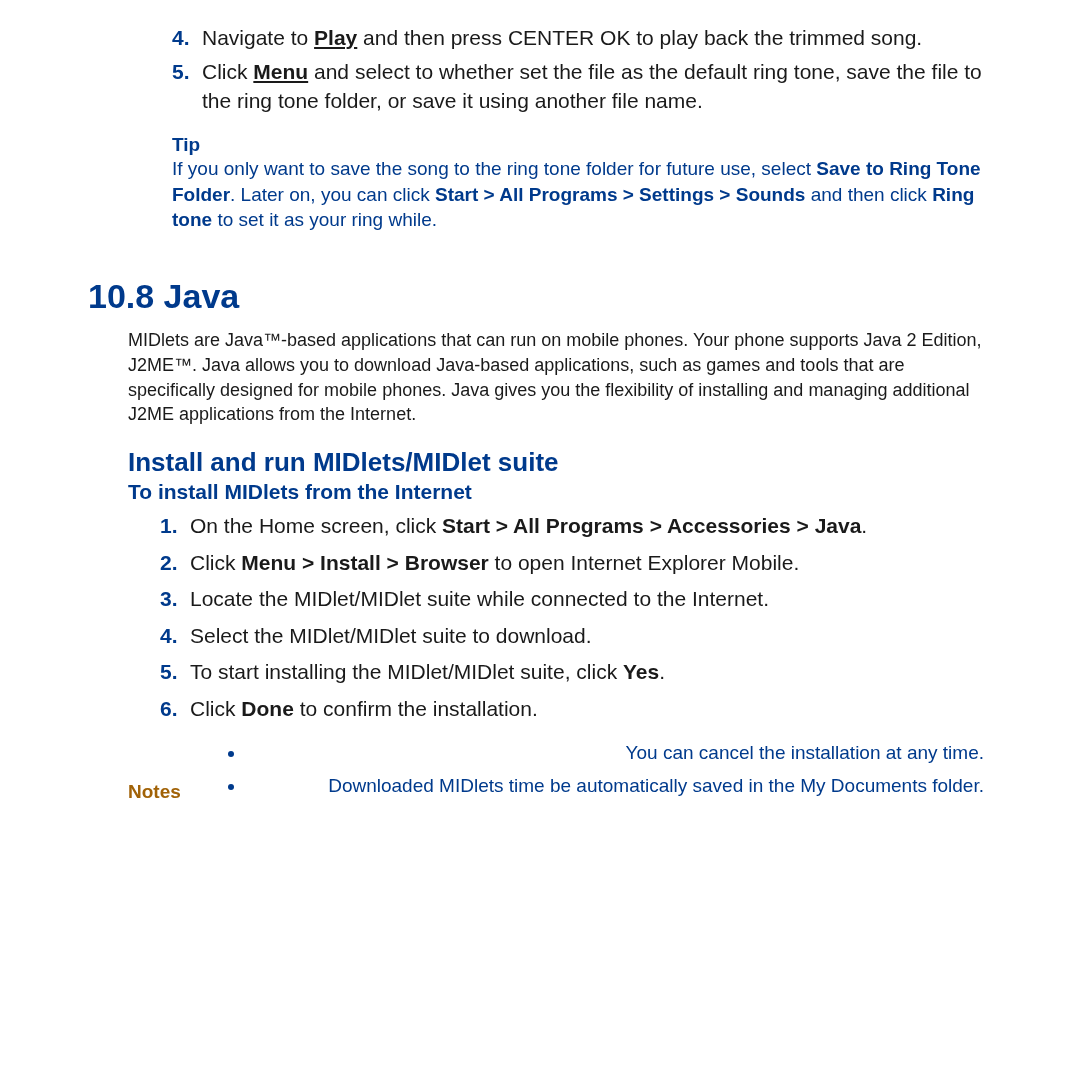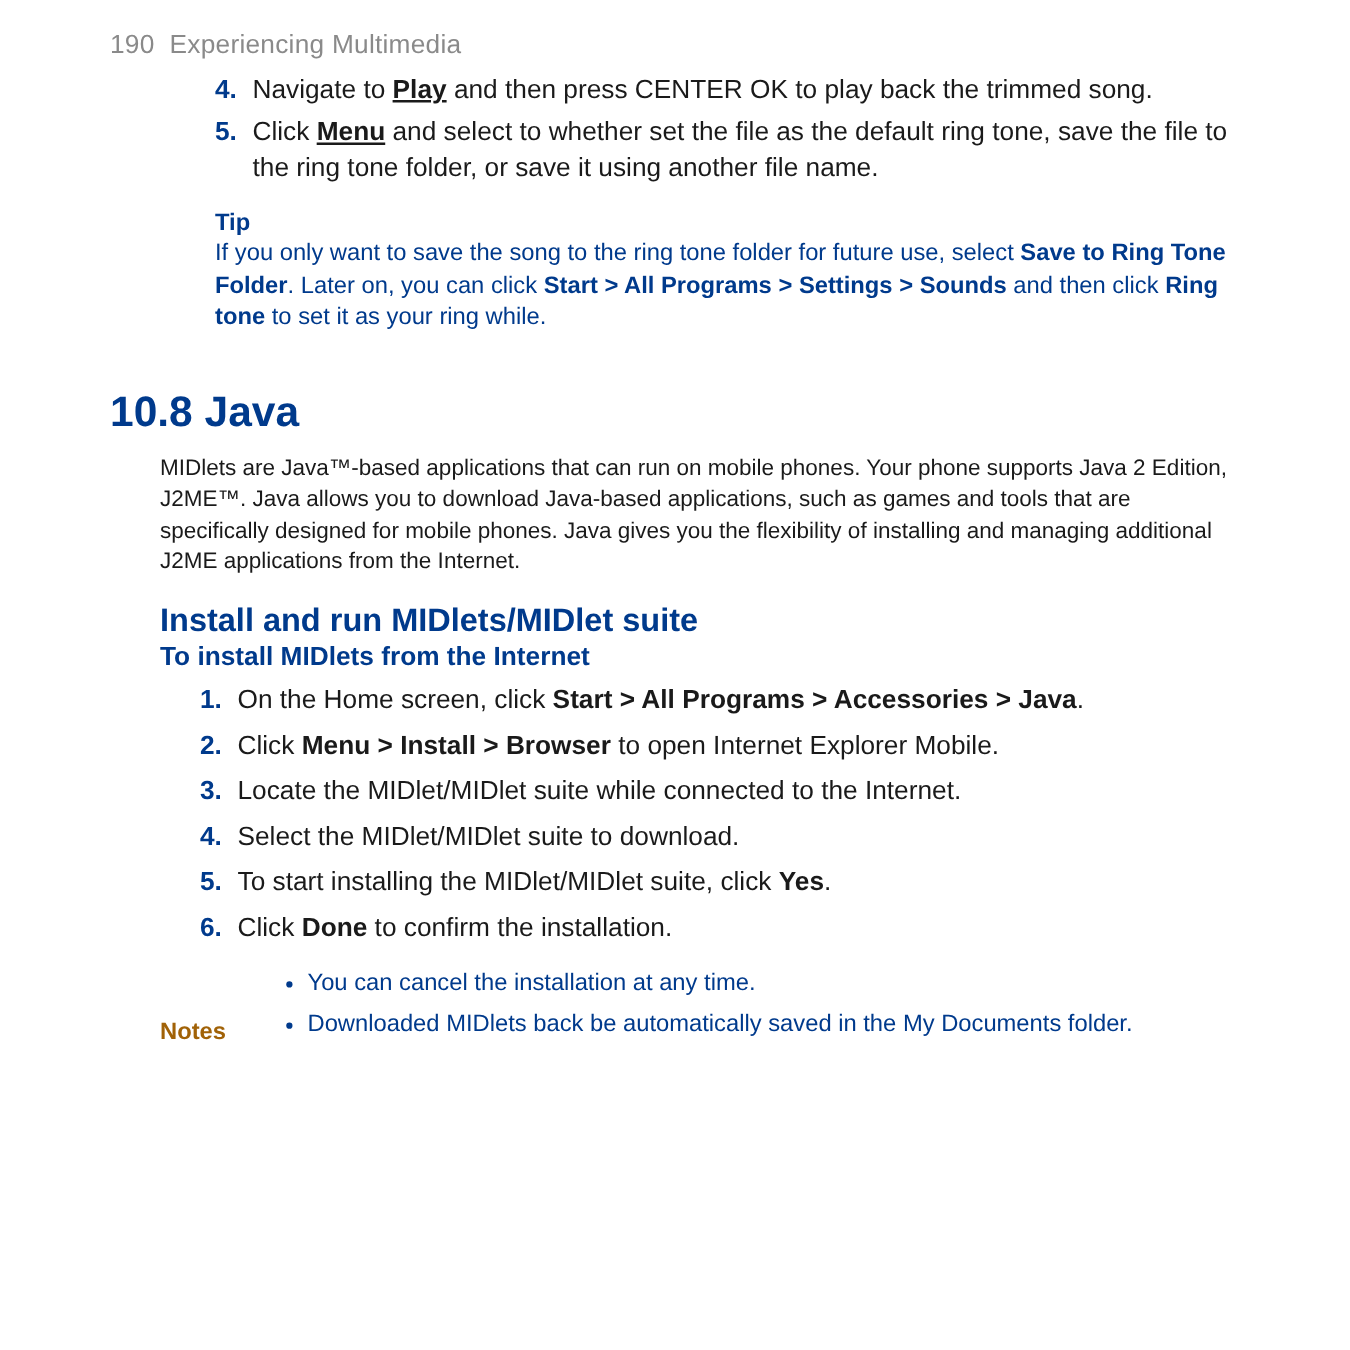--- a/index.html
+++ b/index.html
@@ -121,32 +121,29 @@
     padding-top: 1px;
     margin-top: 42px;
   }
   .notes-row ul {
     margin: 0;
     padding: 0 0 0 18px;
     flex: 1;
     color: #003a8c;
     font-size: 19px;
     line-height: 1.55;
+    text-align: right;
   }
   .notes-row ul li { margin-bottom: 4px; }
 </style>
 </head>
 <body>
 
 <div class="page">
 
-  <div class="header-line">
-    <span class="pnum">190</span>
-    <span>Experiencing Multimedia</span>
-  </div>
 
   <div class="ol-top">
       <div class="item">
         <div class="num">4.</div>
         <div class="txt"><span>Navigate to </span><b>Play</b><span> and then press CENTER OK to play back the trimmed song.</span></div>
       </div>
       <div class="item">
         <div class="num">5.</div>
         <div class="txt"><span>Click </span><b>Menu</b><span> and select to whether set the file as the default ring tone, save the file to the ring tone folder, or save it using another file name.</span></div>
       </div>
@@ -188,17 +185,17 @@
       <div class="item">
         <div class="num">6.</div>
         <div class="txt"><span>Click </span><b>Done</b><span> to confirm the installation.</span></div>
       </div>
     </div>
 
   <div class="notes-row">
     <div class="label">Notes</div>
     <ul>
         <li>You can cancel the installation at any time.</li>
-        <li>Downloaded MIDlets back be automatically saved in the My Documents folder.</li>
+        <li>Downloaded MIDlets time be automatically saved in the My Documents folder.</li>
       </ul>
   </div>
 
 </div>
 
 </body></html>

